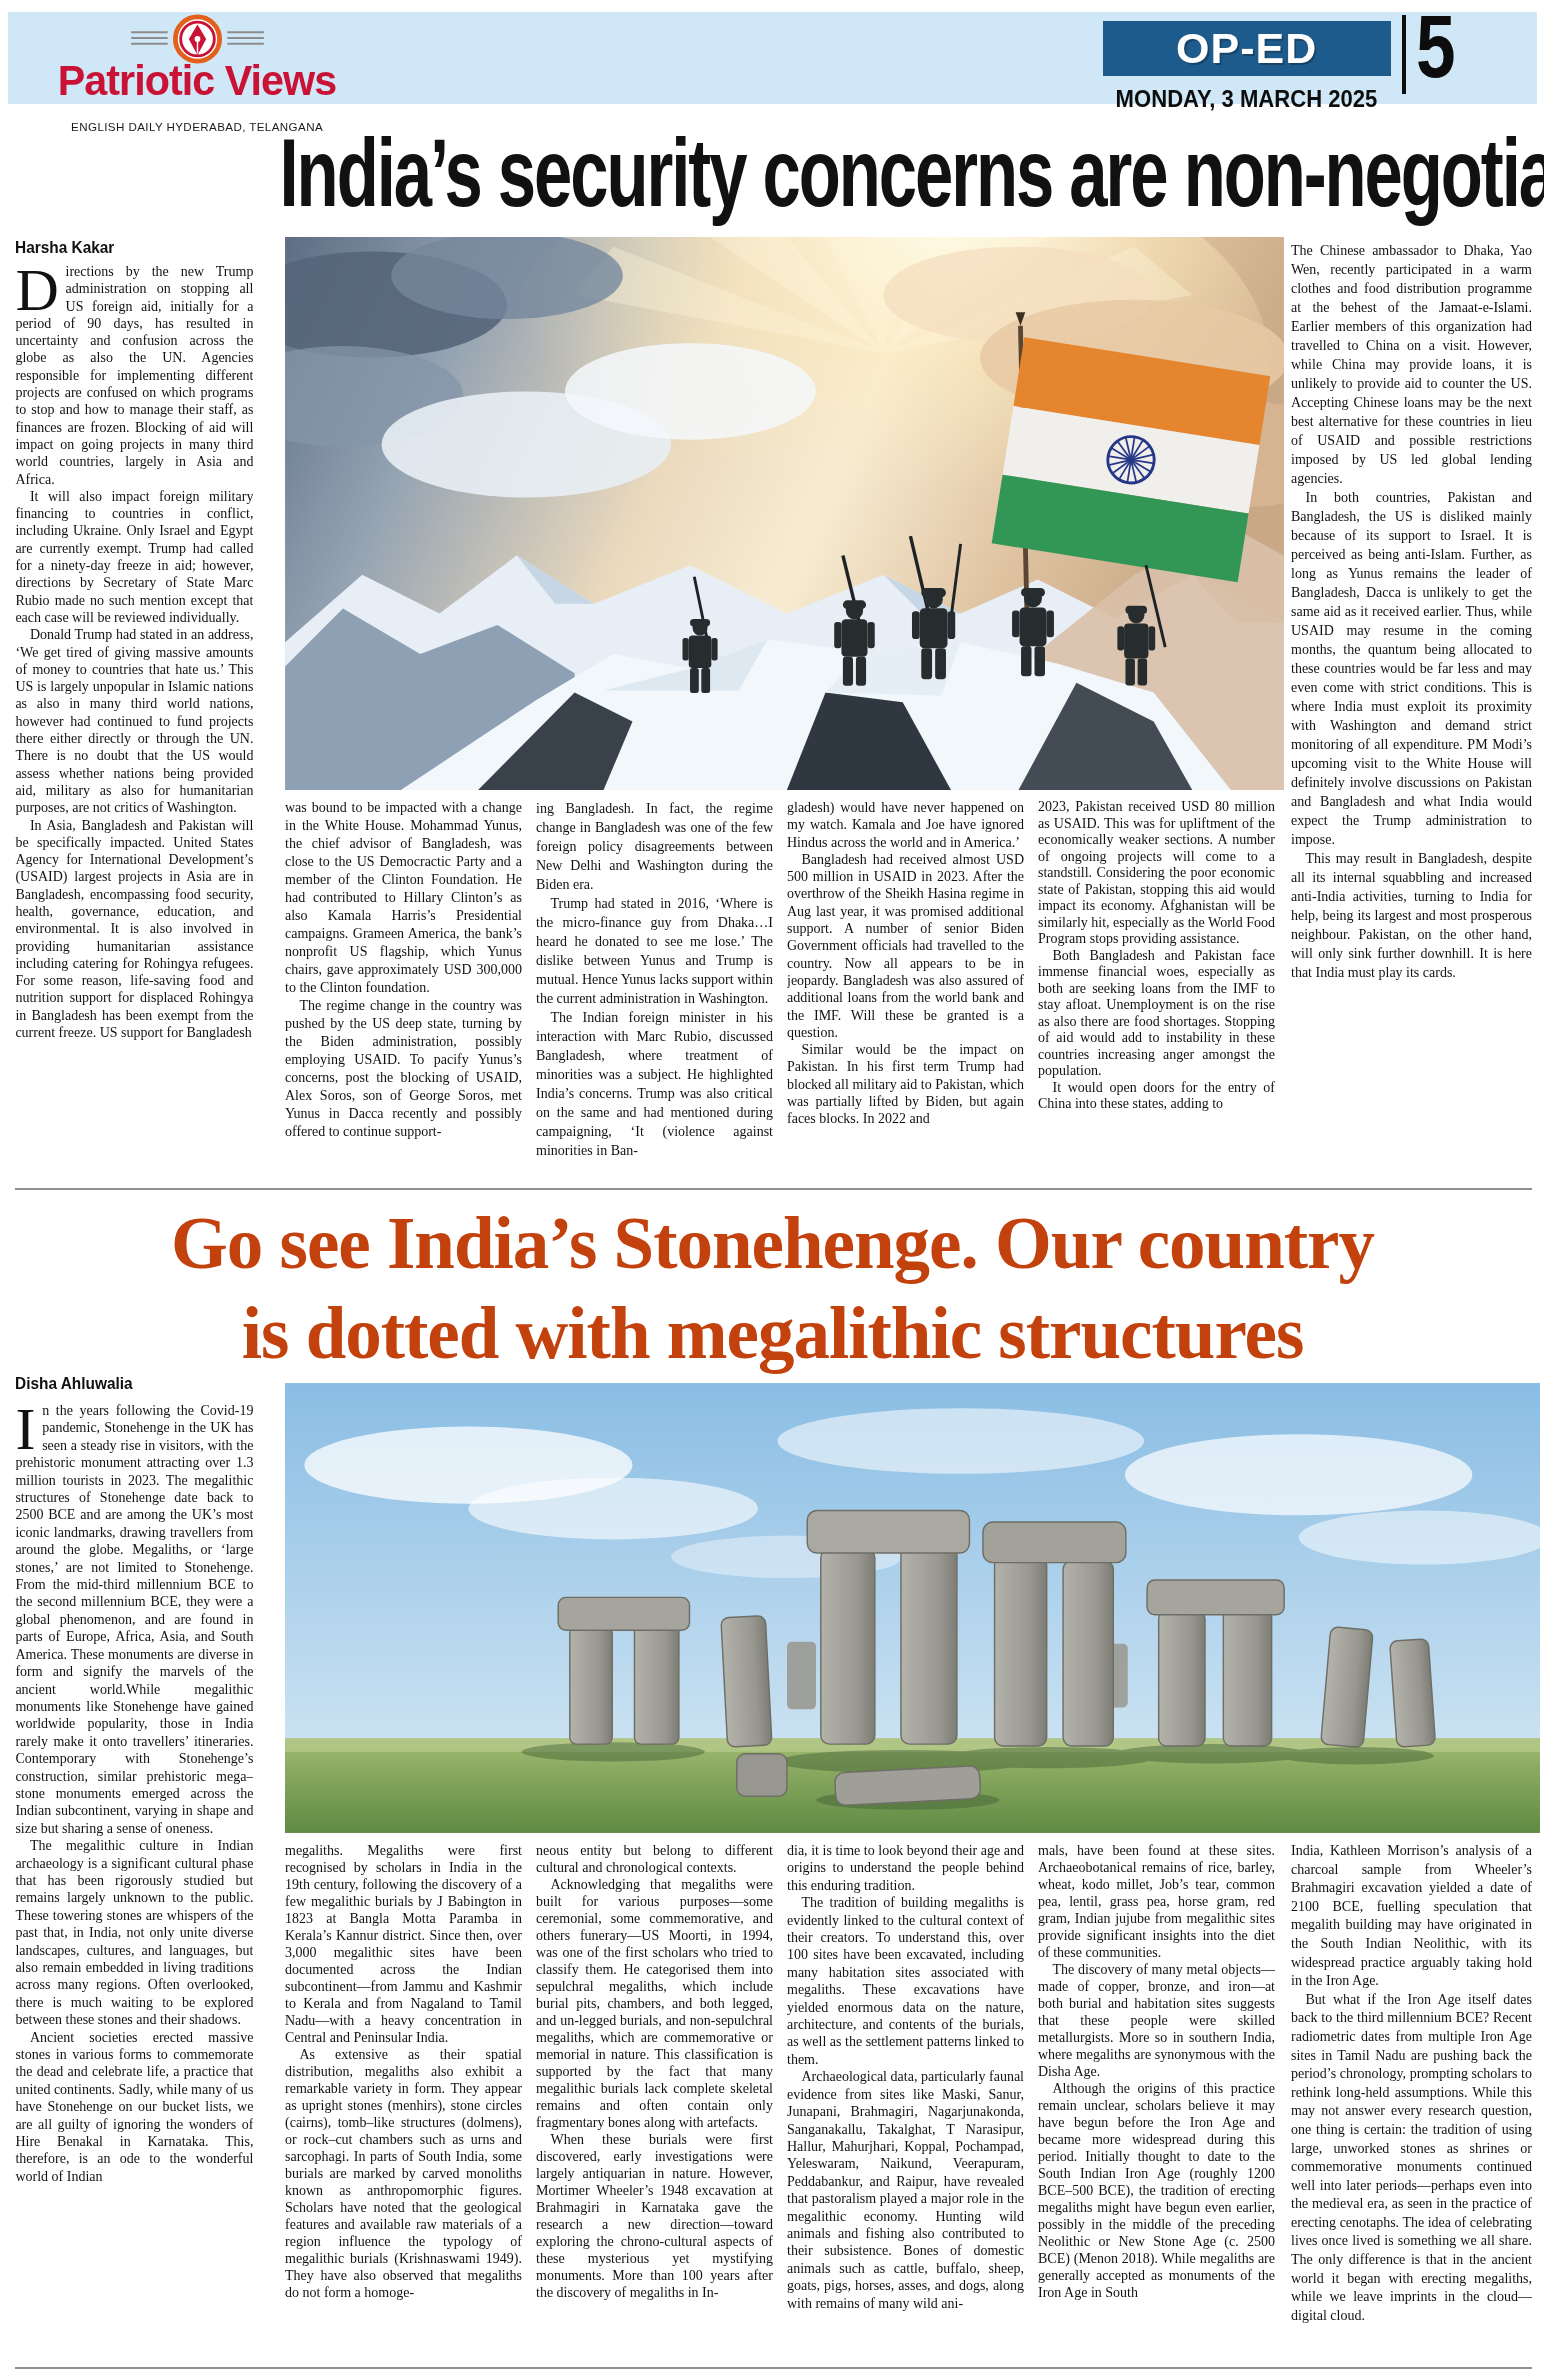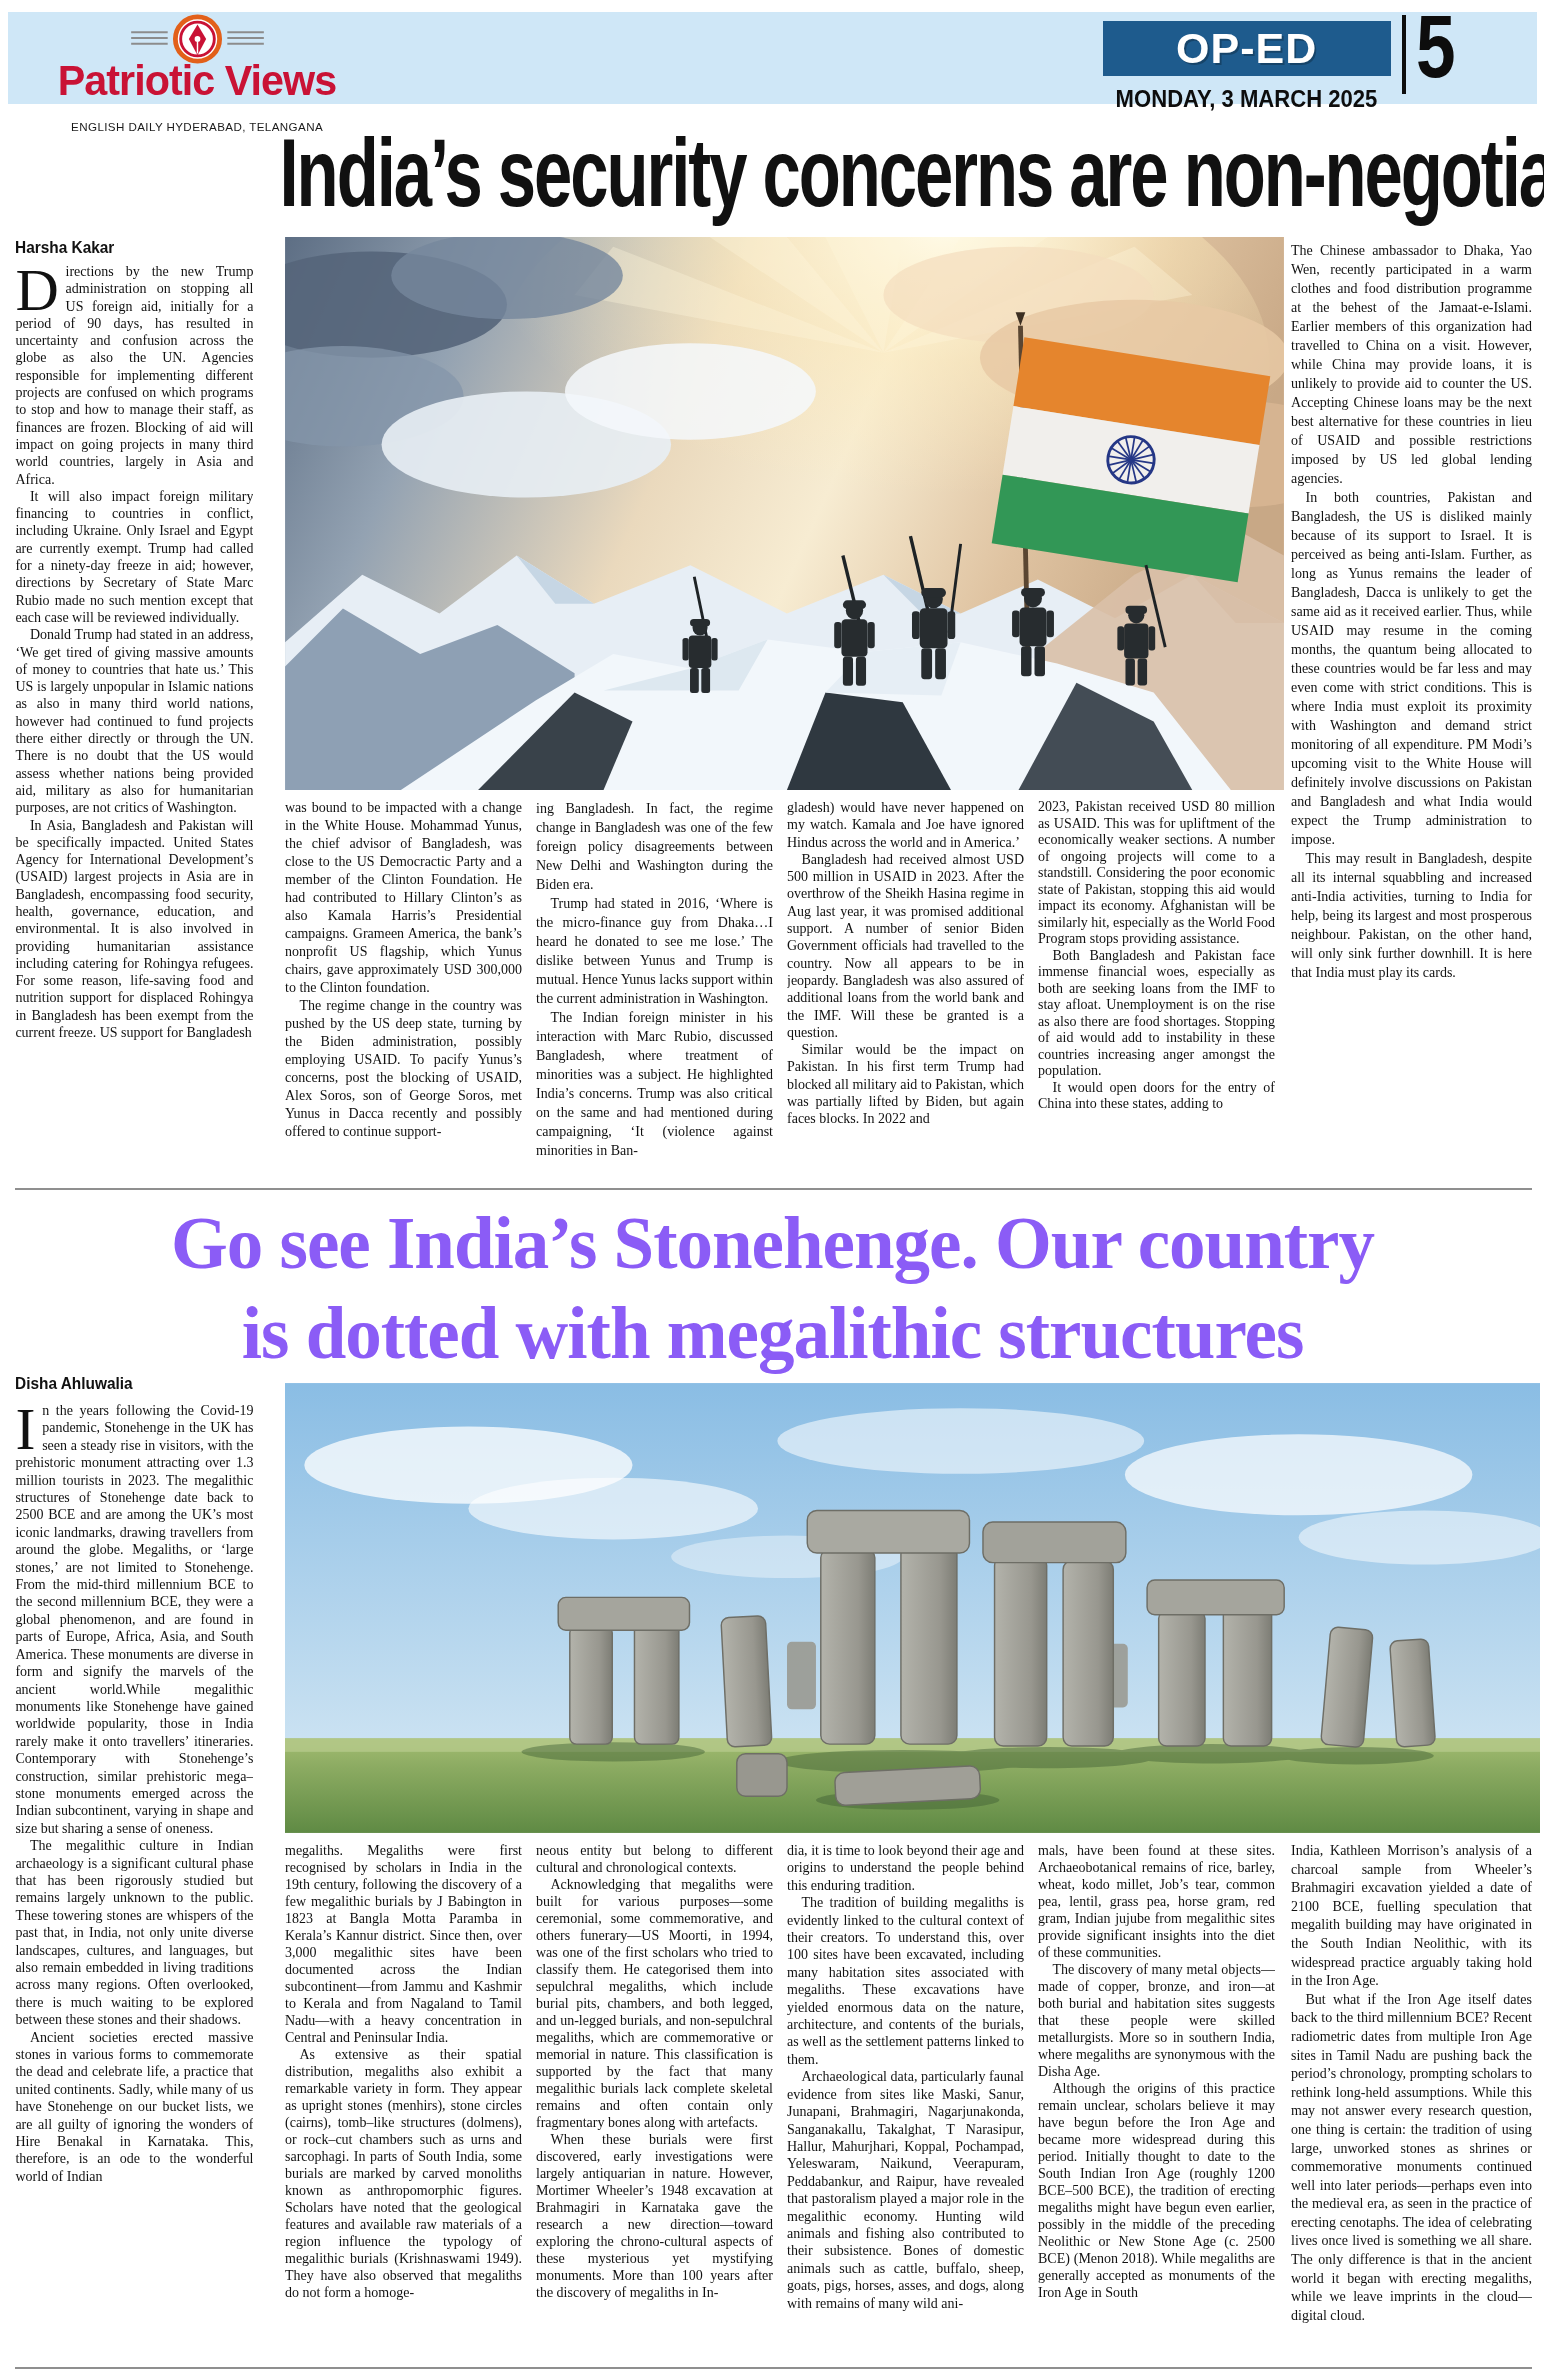--- a/index.html
+++ b/index.html
@@ -39,21 +39,21 @@
   .a1c6{left:1291px;top:241px;width:241px;height:942px;line-height:19px;}
 
   .img1{position:absolute;left:285px;top:237px;width:999px;height:553px;margin:0;}
   .img2{position:absolute;left:285px;top:1383px;width:1255px;height:450px;margin:0;}
 
   .rule{position:absolute;left:15.4px;width:1517px;height:1.9px;background:#8f8f8f;}
   .rule1{top:1188px;}
   .rule2{top:2367px;}
 
   
-  .h2wrap{position:absolute;left:0;top:1199px;width:1545px;text-align:center;font:700 73px/90px "Liberation Serif",serif;letter-spacing:-1px;color:#8b5cf6;}
+  .h2wrap{position:absolute;left:0;top:1199px;width:1545px;text-align:center;font:700 73px/90px "Liberation Serif",serif;letter-spacing:-1px;color:#c2410c;}
 
   .a2c1{left:15.4px;top:1402px;width:238px;height:962px;line-height:17.4px;}
   .a2c2{left:285px;top:1842px;width:237px;height:521px;line-height:17px;}
   .a2c3{left:536px;top:1842px;width:237px;height:521px;line-height:17px;}
   .a2c4{left:787px;top:1842px;width:237px;height:521px;line-height:17.4px;}
   .a2c5{left:1038px;top:1842px;width:237px;height:521px;line-height:17px;}
   .a2c6{left:1291px;top:1842px;width:241px;height:521px;line-height:18.6px;}
 </style>
 </head>
 <body>

